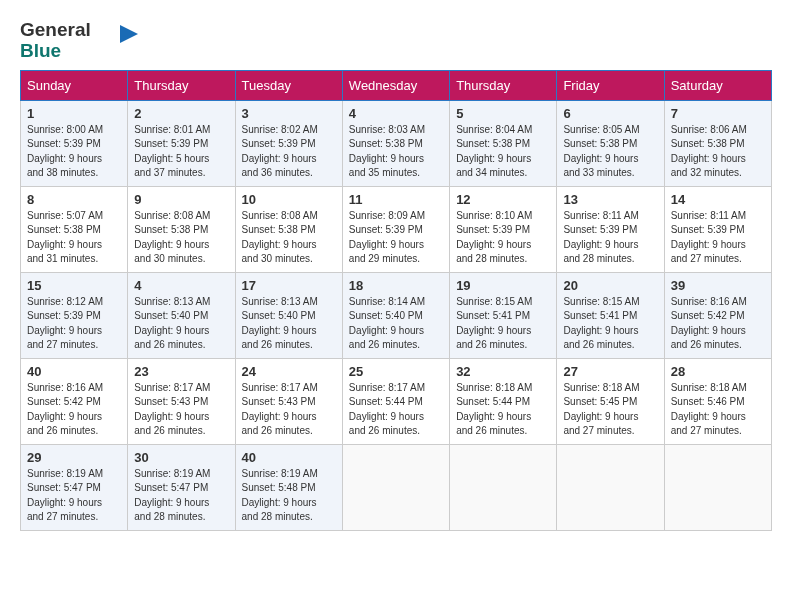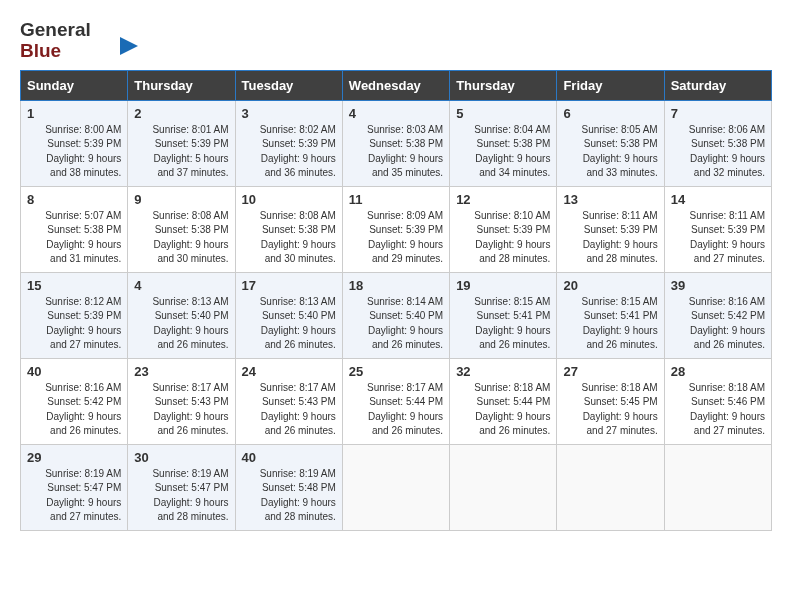--- a/index.html
+++ b/index.html
@@ -31,24 +31,24 @@
     .location-title {
       font-size: 15px;
       color: #333;
     }
     table {
       width: 100%;
       border-collapse: collapse;
       margin-top: 8px;
     }
     thead th {
-      background-color: #404040;
+      background-color: #be185d;
       color: #fff;
       font-size: 13px;
-      font-weight: bold;
+      font-weight: normal;
       padding: 7px 6px;
       text-align: left;
       border: 1px solid #2a78c5;
     }
     tbody td {
       vertical-align: top;
       border: 1px solid #ccc;
       padding: 5px 6px;
       font-size: 10.5px;
       color: #333;
@@ -64,35 +64,34 @@
     .day-num {
       font-size: 13px;
       font-weight: bold;
       display: block;
       margin-bottom: 2px;
     }
     .day-info {
       font-size: 10px;
       line-height: 1.45;
       color: #333;
-      text-align: right;
     }
     .empty-cell {
       background-color: #f9f9f9 !important;
     }
   </style>
 </head>
 <body>
 
 <div class="header-logo">
   <div class="logo-container">
     <div>
-      <div style="display:flex; align-items:flex-end; gap:19px;">
+      <div style="display:flex; align-items:flex-start; gap:19px;">
         <div style="font-size:19px; font-weight:bold; line-height:1.1; color:#333;">
-          General<br><span style="color:#7f1d1d;">Blue</span>
+          General<br><span style="color:#0f766e;">Blue</span>
         </div>
         <svg width="30" height="30" viewBox="0 0 30 30">
           <polygon points="10,5 28,14 10,23" fill="#1a6bb5"></polygon>
         </svg>
       </div>
     </div>
   </div>
   <div class="title-section">
     <div class="month-title"></div>
     <div class="location-title"></div>

